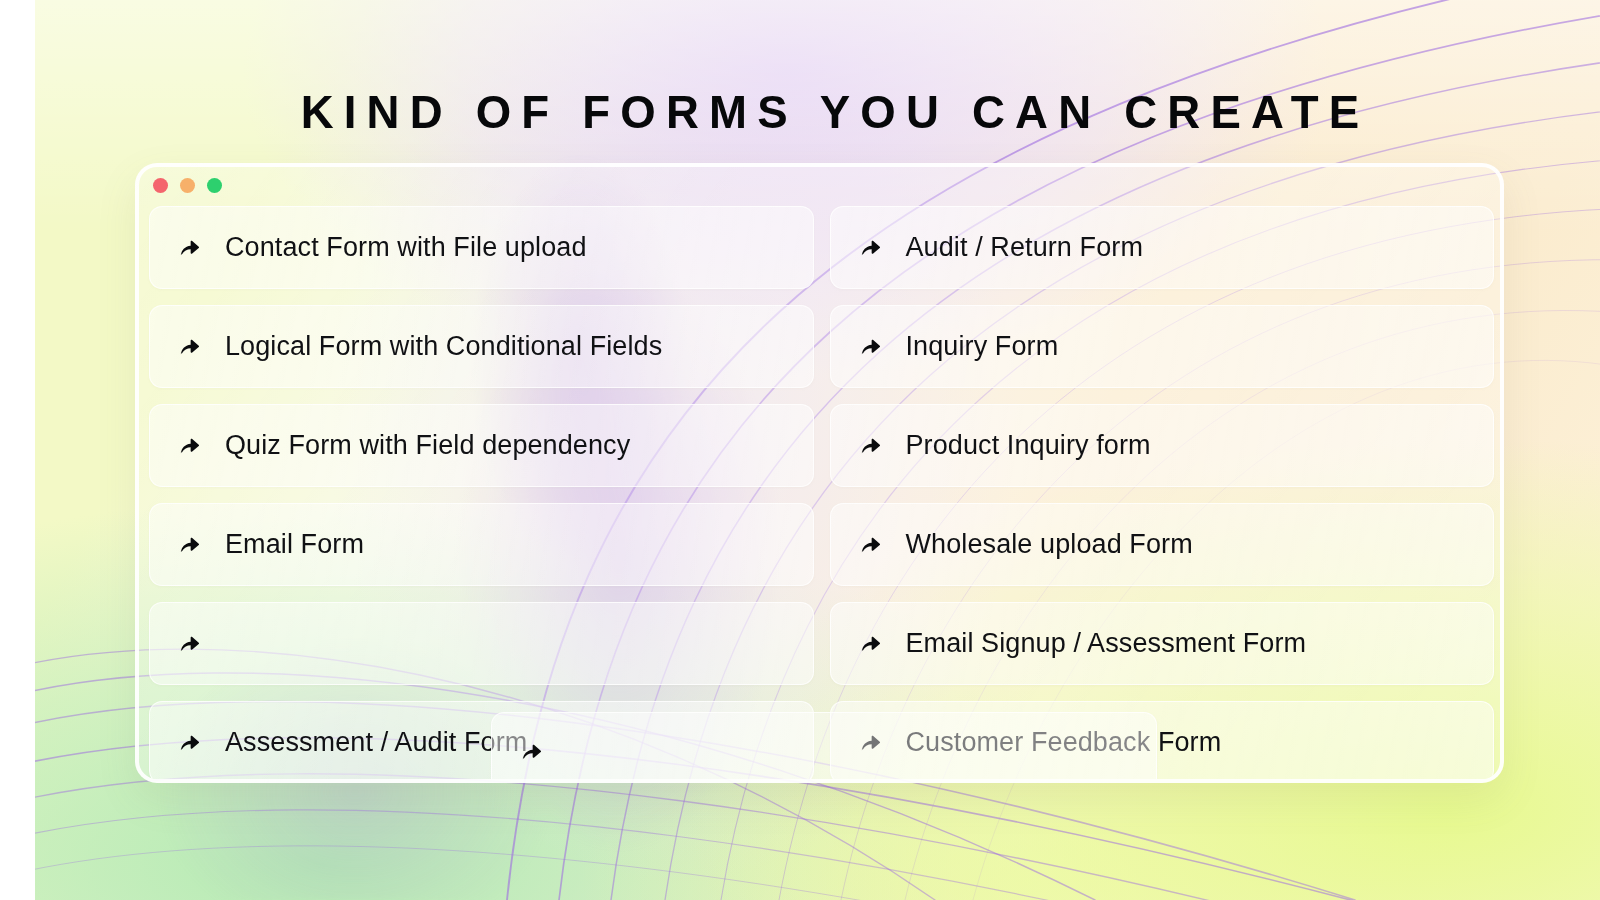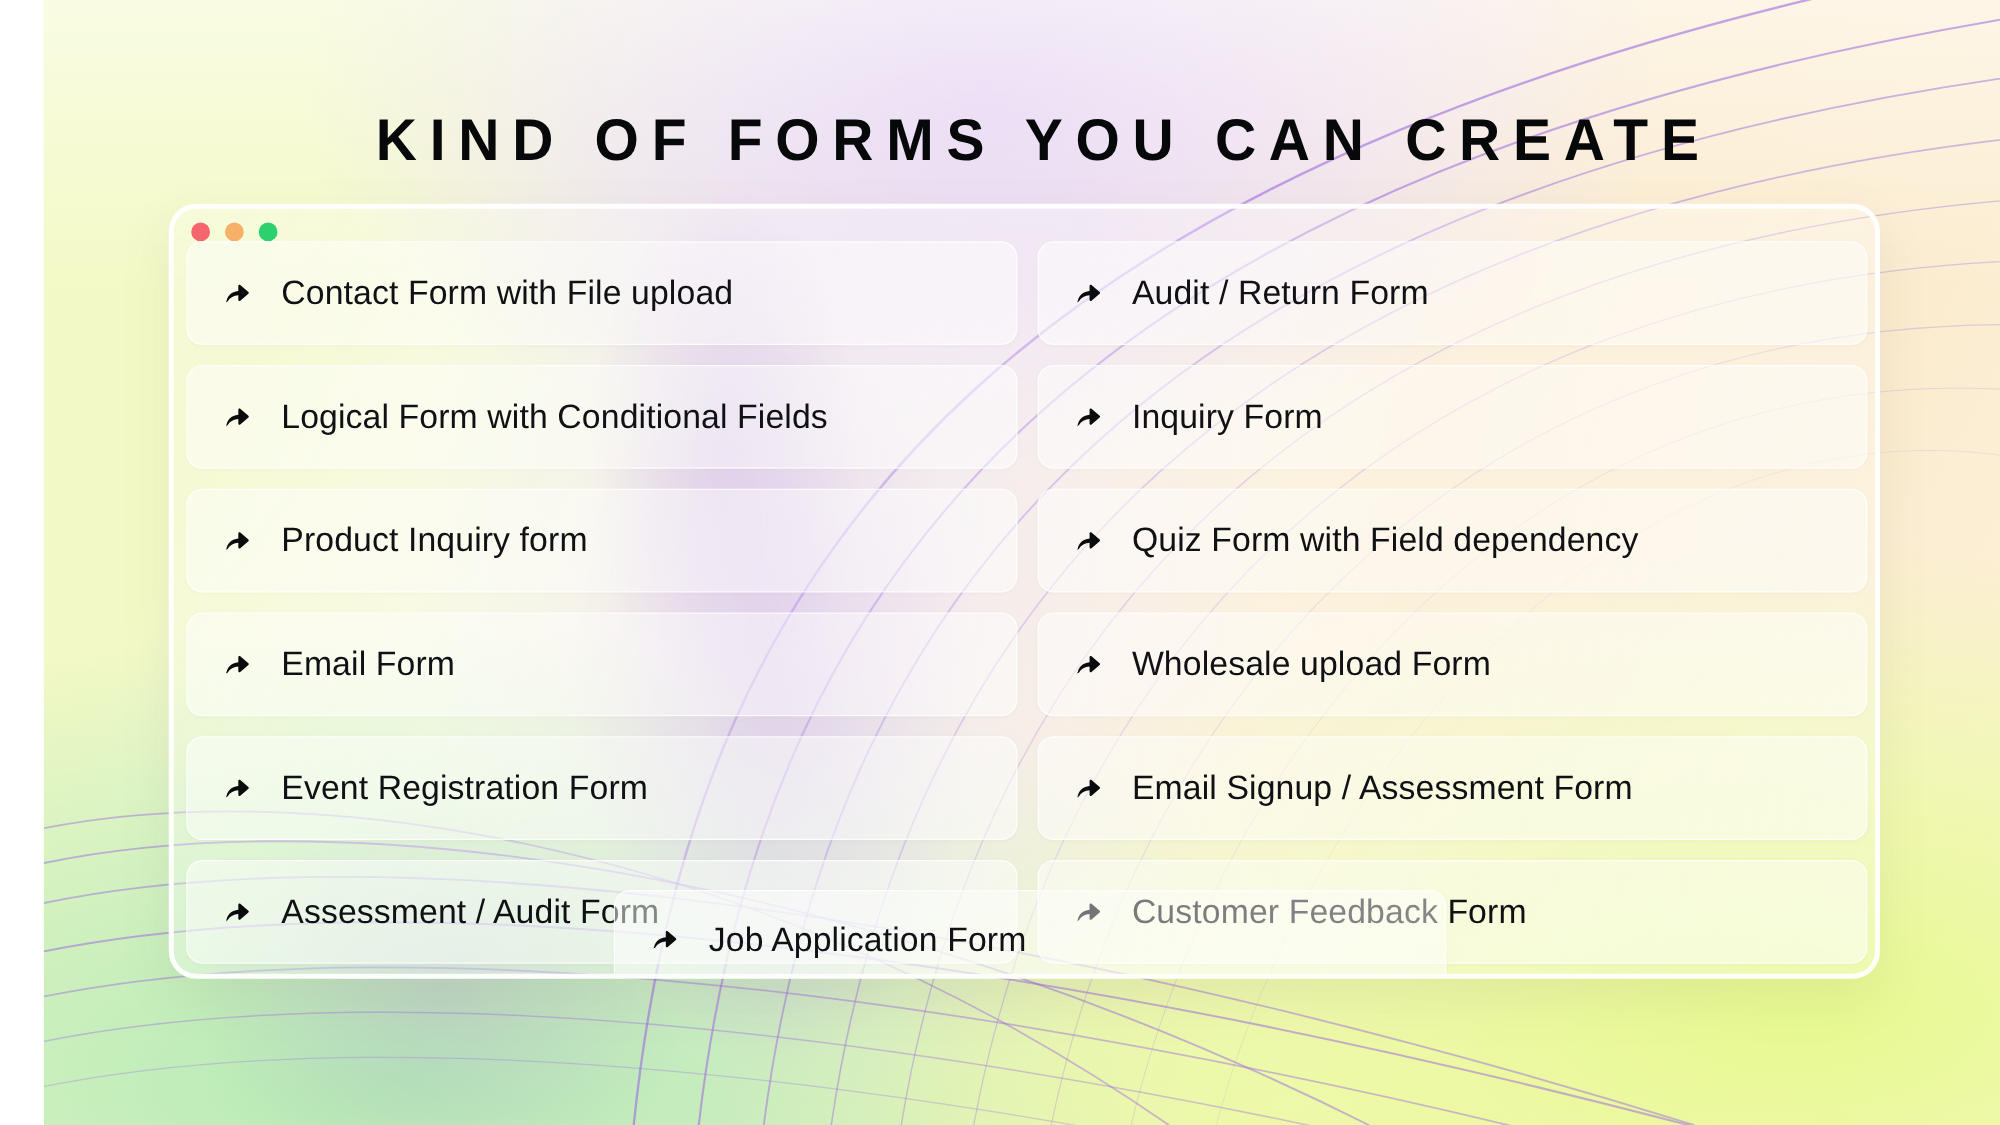--- a/index.html
+++ b/index.html
@@ -96,21 +96,21 @@
   }
 
   .dots { position:absolute; left:14px; top:11px; display:flex; gap:12px; }
   .dot { width:15px; height:15px; border-radius:50%; }
   .dot.red    { background:#f4656d; }
   .dot.amber  { background:#f7b06a; }
   .dot.green  { background:#2dd06e; }
 
   .grid {
     position:absolute;
-    left:6px; top:26px;
+    left:6px; top:39px;
     width:1353px;
     display:grid;
     grid-template-columns:1fr 1fr;
     column-gap:19px;
     row-gap:16px;
     padding:0 4px;
     gap:16px;
   }
 
   .card {
@@ -231,30 +231,30 @@
         </span>
         <span class="label">Inquiry Form</span>
       </div>
 
       <div class="card">
         <span class="ico">
           <svg viewBox="0 0 24 24">
               <path d="M3.2 20.4c.4-6.3 4.4-10.3 10.6-10.9V5.2c0-.9 1-1.3 1.7-.8l7.1 6.1c.5.4.5 1.1 0 1.5l-7.1 6.1c-.7.6-1.7.1-1.7-.8v-3.9c-4 .1-7.2 1.9-9.4 5.4-.3.5-1.2.3-1.2-.4z" fill="currentColor"></path>
             </svg>
         </span>
+        <span class="label">Quiz Form with Field dependency</span>
+      </div>
+      <div class="card">
+        <span class="ico">
+          <svg viewBox="0 0 24 24">
+              <path d="M3.2 20.4c.4-6.3 4.4-10.3 10.6-10.9V5.2c0-.9 1-1.3 1.7-.8l7.1 6.1c.5.4.5 1.1 0 1.5l-7.1 6.1c-.7.6-1.7.1-1.7-.8v-3.9c-4 .1-7.2 1.9-9.4 5.4-.3.5-1.2.3-1.2-.4z" fill="currentColor"></path>
+            </svg>
+        </span>
         <span class="label">Product Inquiry form</span>
       </div>
-      <div class="card">
-        <span class="ico">
-          <svg viewBox="0 0 24 24">
-              <path d="M3.2 20.4c.4-6.3 4.4-10.3 10.6-10.9V5.2c0-.9 1-1.3 1.7-.8l7.1 6.1c.5.4.5 1.1 0 1.5l-7.1 6.1c-.7.6-1.7.1-1.7-.8v-3.9c-4 .1-7.2 1.9-9.4 5.4-.3.5-1.2.3-1.2-.4z" fill="currentColor"></path>
-            </svg>
-        </span>
-        <span class="label">Quiz Form with Field dependency</span>
-      </div>
 
       <div class="card">
         <span class="ico">
           <svg viewBox="0 0 24 24">
               <path d="M3.2 20.4c.4-6.3 4.4-10.3 10.6-10.9V5.2c0-.9 1-1.3 1.7-.8l7.1 6.1c.5.4.5 1.1 0 1.5l-7.1 6.1c-.7.6-1.7.1-1.7-.8v-3.9c-4 .1-7.2 1.9-9.4 5.4-.3.5-1.2.3-1.2-.4z" fill="currentColor"></path>
             </svg>
         </span>
         <span class="label">Email Form</span>
       </div>
       <div class="card">
@@ -265,21 +265,20 @@
         </span>
         <span class="label">Wholesale upload Form</span>
       </div>
 
       <div class="card">
         <span class="ico">
           <svg viewBox="0 0 24 24">
               <path d="M3.2 20.4c.4-6.3 4.4-10.3 10.6-10.9V5.2c0-.9 1-1.3 1.7-.8l7.1 6.1c.5.4.5 1.1 0 1.5l-7.1 6.1c-.7.6-1.7.1-1.7-.8v-3.9c-4 .1-7.2 1.9-9.4 5.4-.3.5-1.2.3-1.2-.4z" fill="currentColor"></path>
             </svg>
         </span>
-        <span class="label">Event Registration Form</span>
       </div>
       <div class="card">
         <span class="ico">
           <svg viewBox="0 0 24 24">
               <path d="M3.2 20.4c.4-6.3 4.4-10.3 10.6-10.9V5.2c0-.9 1-1.3 1.7-.8l7.1 6.1c.5.4.5 1.1 0 1.5l-7.1 6.1c-.7.6-1.7.1-1.7-.8v-3.9c-4 .1-7.2 1.9-9.4 5.4-.3.5-1.2.3-1.2-.4z" fill="currentColor"></path>
             </svg>
         </span>
         <span class="label">Email Signup / Assessment Form</span>
       </div>
 
@@ -302,18 +301,17 @@
 
     </div>
 
     <div class="wide-row">
       <div class="card">
         <span class="ico">
           <svg viewBox="0 0 24 24">
               <path d="M3.2 20.4c.4-6.3 4.4-10.3 10.6-10.9V5.2c0-.9 1-1.3 1.7-.8l7.1 6.1c.5.4.5 1.1 0 1.5l-7.1 6.1c-.7.6-1.7.1-1.7-.8v-3.9c-4 .1-7.2 1.9-9.4 5.4-.3.5-1.2.3-1.2-.4z" fill="currentColor"></path>
             </svg>
         </span>
-        <span class="label">Job Application Form</span>
       </div>
     </div>
 
   </div>
 </div>
 
 </body></html>

